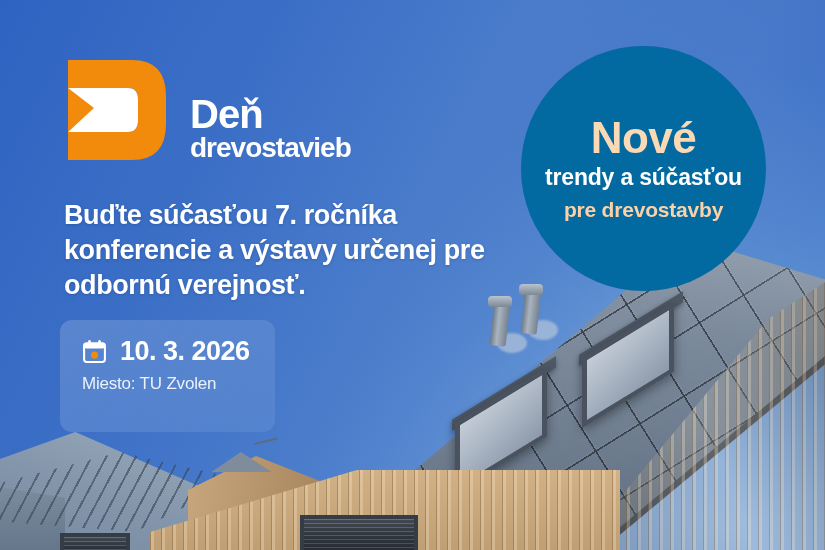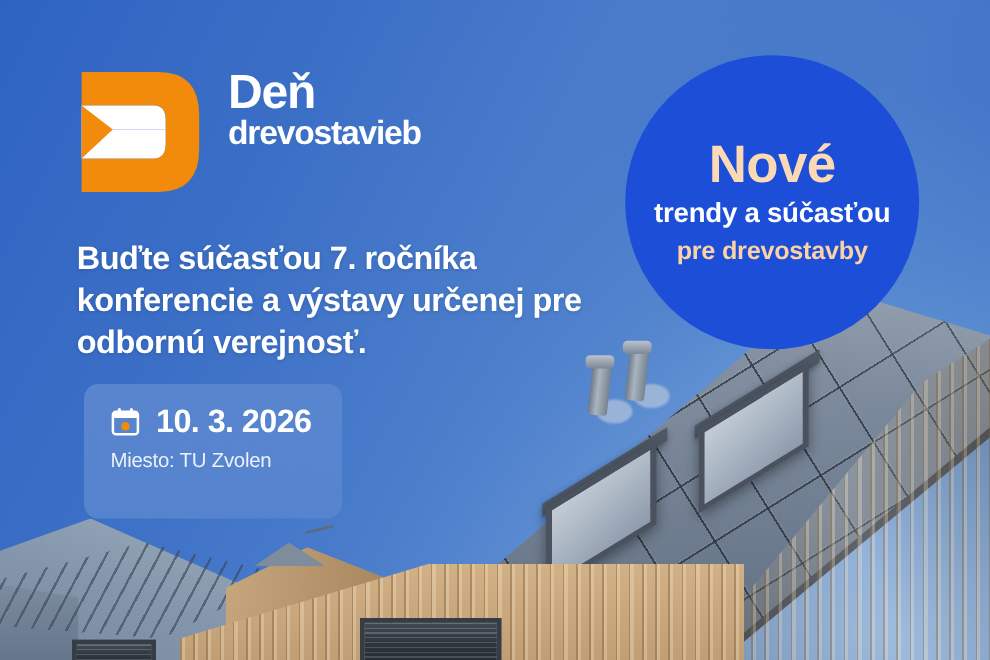--- a/index.html
+++ b/index.html
@@ -235,21 +235,21 @@
       rgba(255,255,255,0.10) 0px, rgba(255,255,255,0.10) 1px,
       rgba(0,0,0,0.22) 1px, rgba(0,0,0,0.22) 4px);
   }
 
   
   .badge {
     position: absolute;
     left: 521px; top: 46px;
     width: 245px; height: 245px;
     border-radius: 50%;
-    background: #1d4ed8;
+    background: #0369a1;
     display: flex;
     flex-direction: column;
     align-items: center;
     justify-content: center;
     text-align: center;
   }
   .badge-line1 {
     color: #FBD9B4;
     font-size: 44px;
     font-weight: bold;
@@ -271,21 +271,21 @@
     line-height: 1.1;
     margin-top: 7px;
     letter-spacing: -0.2px;
   }
 
   
   .logo-block {
     position: absolute;
     left: 62px; top: 58px;
     display: flex;
-    align-items: flex-start;
+    align-items: flex-end;
     gap: 18px;
   }
   .logo-mark { width: 110px; height: 105px; display: block; }
   .logo-text {
     color: #FFFFFF;
     font-weight: bold;
     letter-spacing: -1px;
   }
   .logo-text .l1 { font-size: 40px; line-height: 0.98; }
   .logo-text .l2 { font-size: 28px; line-height: 1.02; }
@@ -299,21 +299,21 @@
     font-size: 27px;
     font-weight: bold;
     line-height: 1.30;
     letter-spacing: -0.4px;
     text-shadow: 0 1px 3px rgba(20,50,95,0.28);
   }
 
   
   .date-card {
     position: absolute;
-    left: 70px; top: 320px;
+    left: 60px; top: 320px;
     width: 215px; height: 112px;
     border-radius: 12px;
     background: linear-gradient(135deg, rgba(255,255,255,0.17) 0%, rgba(255,255,255,0.07) 100%);
   }
   .date-row {
     position: absolute;
     left: 22px; top: 16px;
     display: flex;
     align-items: center;
     gap: 13px;

